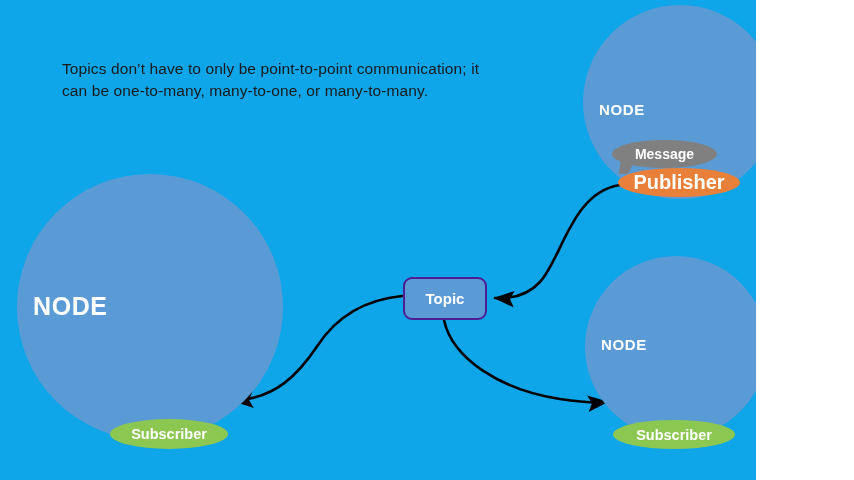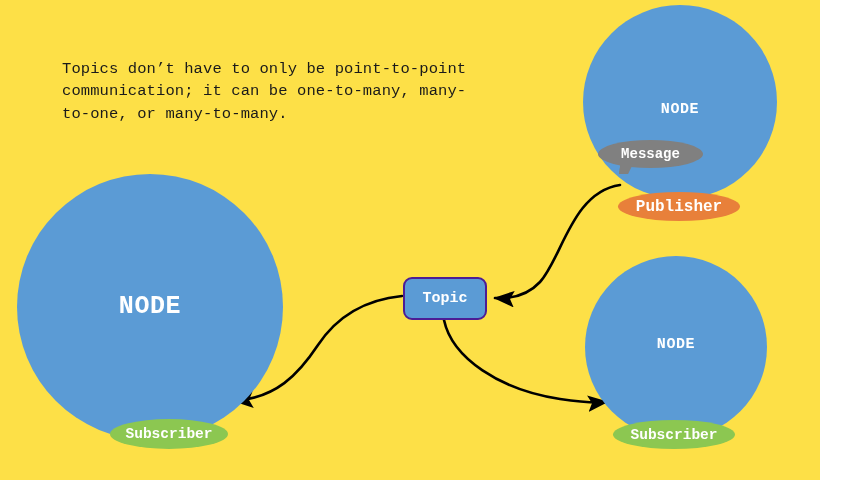--- a/index.html
+++ b/index.html
@@ -5,25 +5,24 @@
   html, body {
     margin: 0;
     padding: 0;
     background: #ffffff;
   }
   body {
     font-family: "Liberation Sans", sans-serif;
   }
   #canvas {
     position: relative;
-    width: 820px;
+    width: 756px;
     height: 480px;
-    background: #fde047;
+    background: #0ea5e9;
     overflow: hidden;
-    font-family: Liberation Mono, monospace;
   }
   #edges {
     position: absolute;
     left: 0;
     top: 0;
     width: 854px;
     height: 480px;
     pointer-events: none;
   }
 
@@ -39,24 +38,25 @@
   }
 
   .node-circle {
     position: absolute;
     border-radius: 50%;
     background: #5B9BD5;
   }
   .node-label {
     position: absolute;
     width: 100%;
-    text-align: center;
+    text-align: left;
     color: #ffffff;
     font-weight: bold;
     letter-spacing: 0.6px;
+    margin-left: 16px;
   }
 
   
   #node-left {
     left: 17px;
     top: 174px;
     width: 266px;
     height: 266px;
   }
   #node-left .node-label {
@@ -97,22 +97,21 @@
     color: #ffffff;
     font-weight: bold;
   }
   .pill-sub {
     background: #8CC751;
     font-size: 14.5px;
     margin-top: 32px;
   }
   .pill-pub {
     background: #E8803A;
-    font-size: 16px;
-    margin-top: 24px;
+    font-size: 20px;
   }
   .pill-msg {
     background: #808080;
     font-size: 14px;
   }
 
   #sub-left {
     left: 110px;
     top: 387px;
     width: 118px;
@@ -124,21 +123,21 @@
     width: 122px;
     height: 29px;
   }
   #publisher {
     left: 618px;
     top: 168px;
     width: 122px;
     height: 29px;
   }
   #message {
-    left: 598px;
+    left: 612px;
     top: 140px;
     width: 105px;
     height: 28px;
   }
   #message-tail {
     position: absolute;
     left: 620px;
     top: 160px;
     width: 0;
     height: 0;

